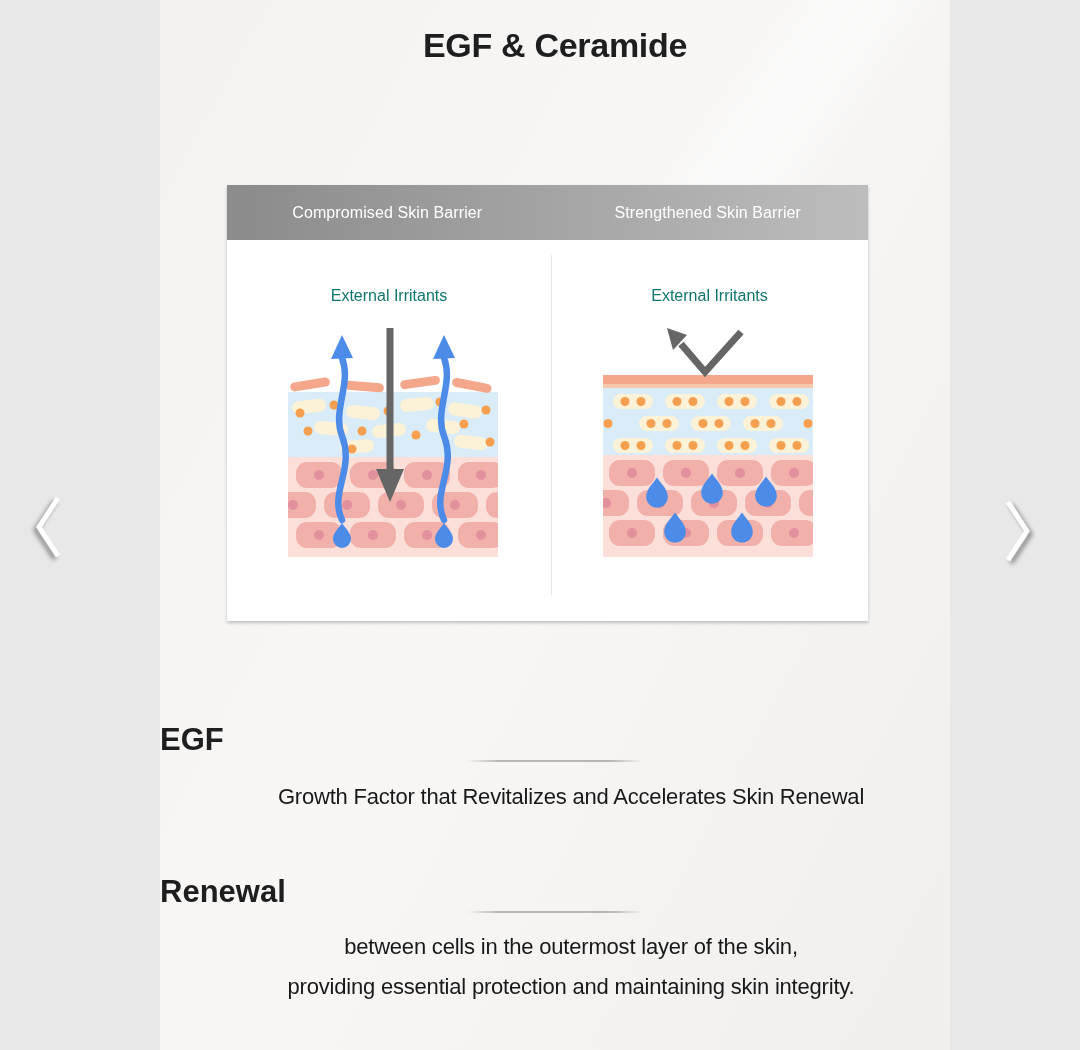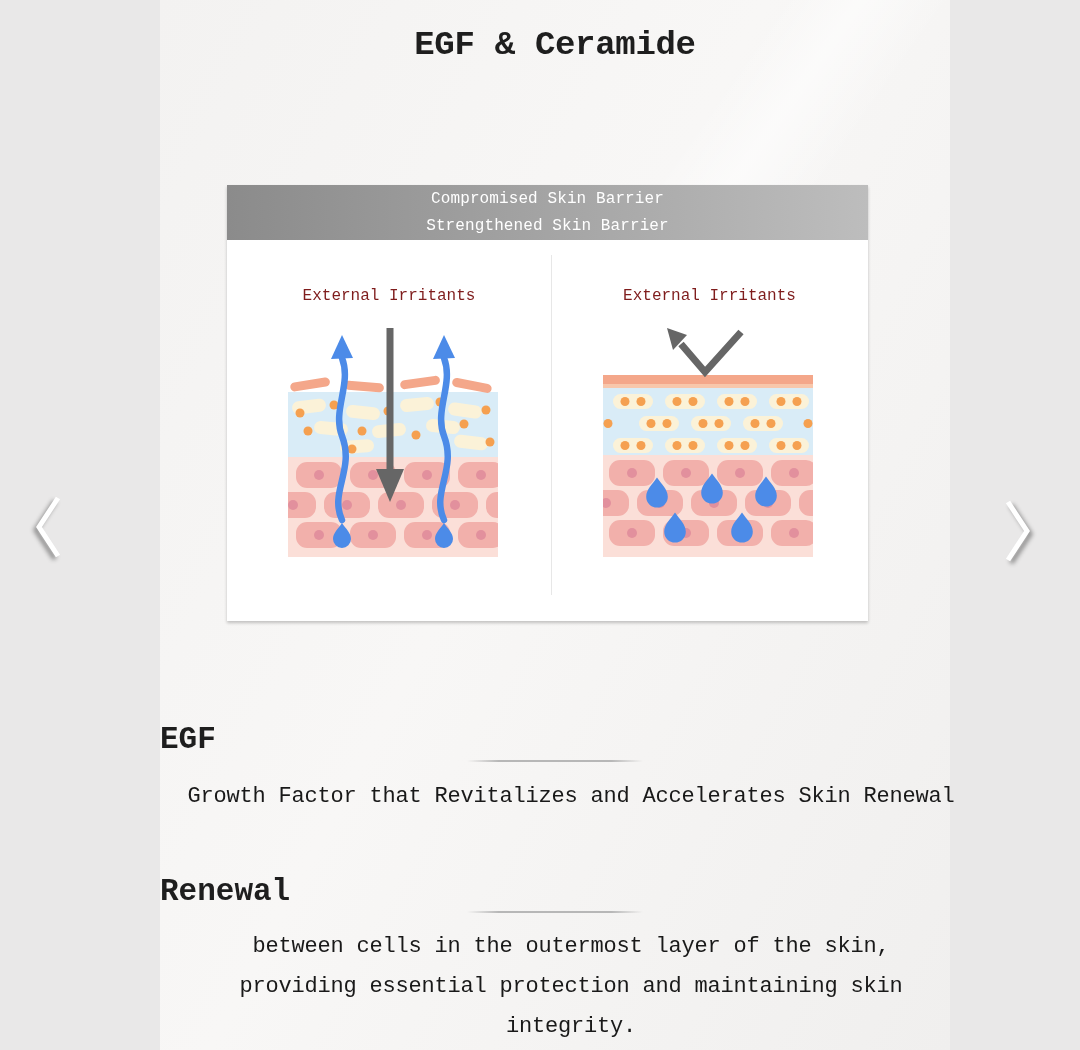--- a/index.html
+++ b/index.html
@@ -2,21 +2,21 @@
 <html lang="en" style="--text-dark: #1e1e1e; --header-text: #ffffff; --card-header-gradient-left: #8b8b8b; --card-header-gradient-right: #bdbdbd; --skin-epidermis-blue: #d9ecf7; --skin-dermis-pink: #fbdfd8; --skin-cell-pink: #f2b0ab; --skin-cell-nucleus: #e2909d; --lipid-cream: #fbf2d8; --lipid-dot-orange: #f5a050; --barrier-salmon: #f4a78a; --barrier-salmon-light: #f8c7ab; --moisture-blue: #4c8be8; --irritant-arrow-gray: #666666;"><head>
 <meta charset="utf-8">
 <style>
   html,body{margin:0;padding:0;}
   body{
     width:1080px;height:1050px;overflow:hidden;
     background:#e9e8e8;
     font-family:"Liberation Sans","DejaVu Sans",sans-serif;
     -webkit-font-smoothing:antialiased;
   }
-  .stage{position:relative;width:1048px;height:1050px;font-family:Liberation Mono, monospace;}
+  .stage{position:relative;width:1048px;height:1050px;}
 
   
   .panel{
     position:absolute;left:160px;top:0;width:790px;height:1050px;
     background:linear-gradient(118deg,#f3f2f1 0%,#f8f7f6 45%,#f0efee 100%);
   }
   .panel::before{ 
     content:"";position:absolute;left:40%;top:0;width:60%;height:40%;
     background:linear-gradient(125deg,rgba(255,255,255,0) 40%,rgba(255,255,255,.55) 50%,rgba(255,255,255,0) 62%);
     pointer-events:none;
@@ -29,31 +29,30 @@
   }
 
   
   .card{
     position:absolute;left:67px;top:185px;width:641px;height:436px;
     background:#fff;box-shadow:0 2px 3px rgba(0,0,0,.22);
   }
   .card-header{
     position:absolute;left:0;top:0;width:100%;height:55px;display:flex;
     background:linear-gradient(90deg,var(--card-header-gradient-left,#8b8b8b),var(--card-header-gradient-right,#bdbdbd));
-    flex-direction:column;
   }
   .hcell{
     flex:1;display:flex;align-items:center;justify-content:center;
     color:var(--header-text,#fff);font-size:16px;letter-spacing:.1px;
   }
   .card-divider{
     position:absolute;left:324px;top:70px;width:1px;height:340px;background:#e7e7e7;
   }
   .irritant-label{
-    position:absolute;top:102px;text-align:center;font-size:16px;color:#7f1d1d;
+    position:absolute;top:102px;text-align:center;font-size:16px;color:#0f766e;
   }
   .irritant-label.l{left:0;width:324px;}
   .irritant-label.r{left:324px;width:317px;}
   .diagram{position:absolute;top:137px;}
   .diagram.l{left:61px;}
   .diagram.r{left:376px;}
 
   
   .f-blue-layer{fill:var(--skin-epidermis-blue,#d9ecf7);}
   .f-pink-layer{fill:var(--skin-dermis-pink,#fbdfd8);}

